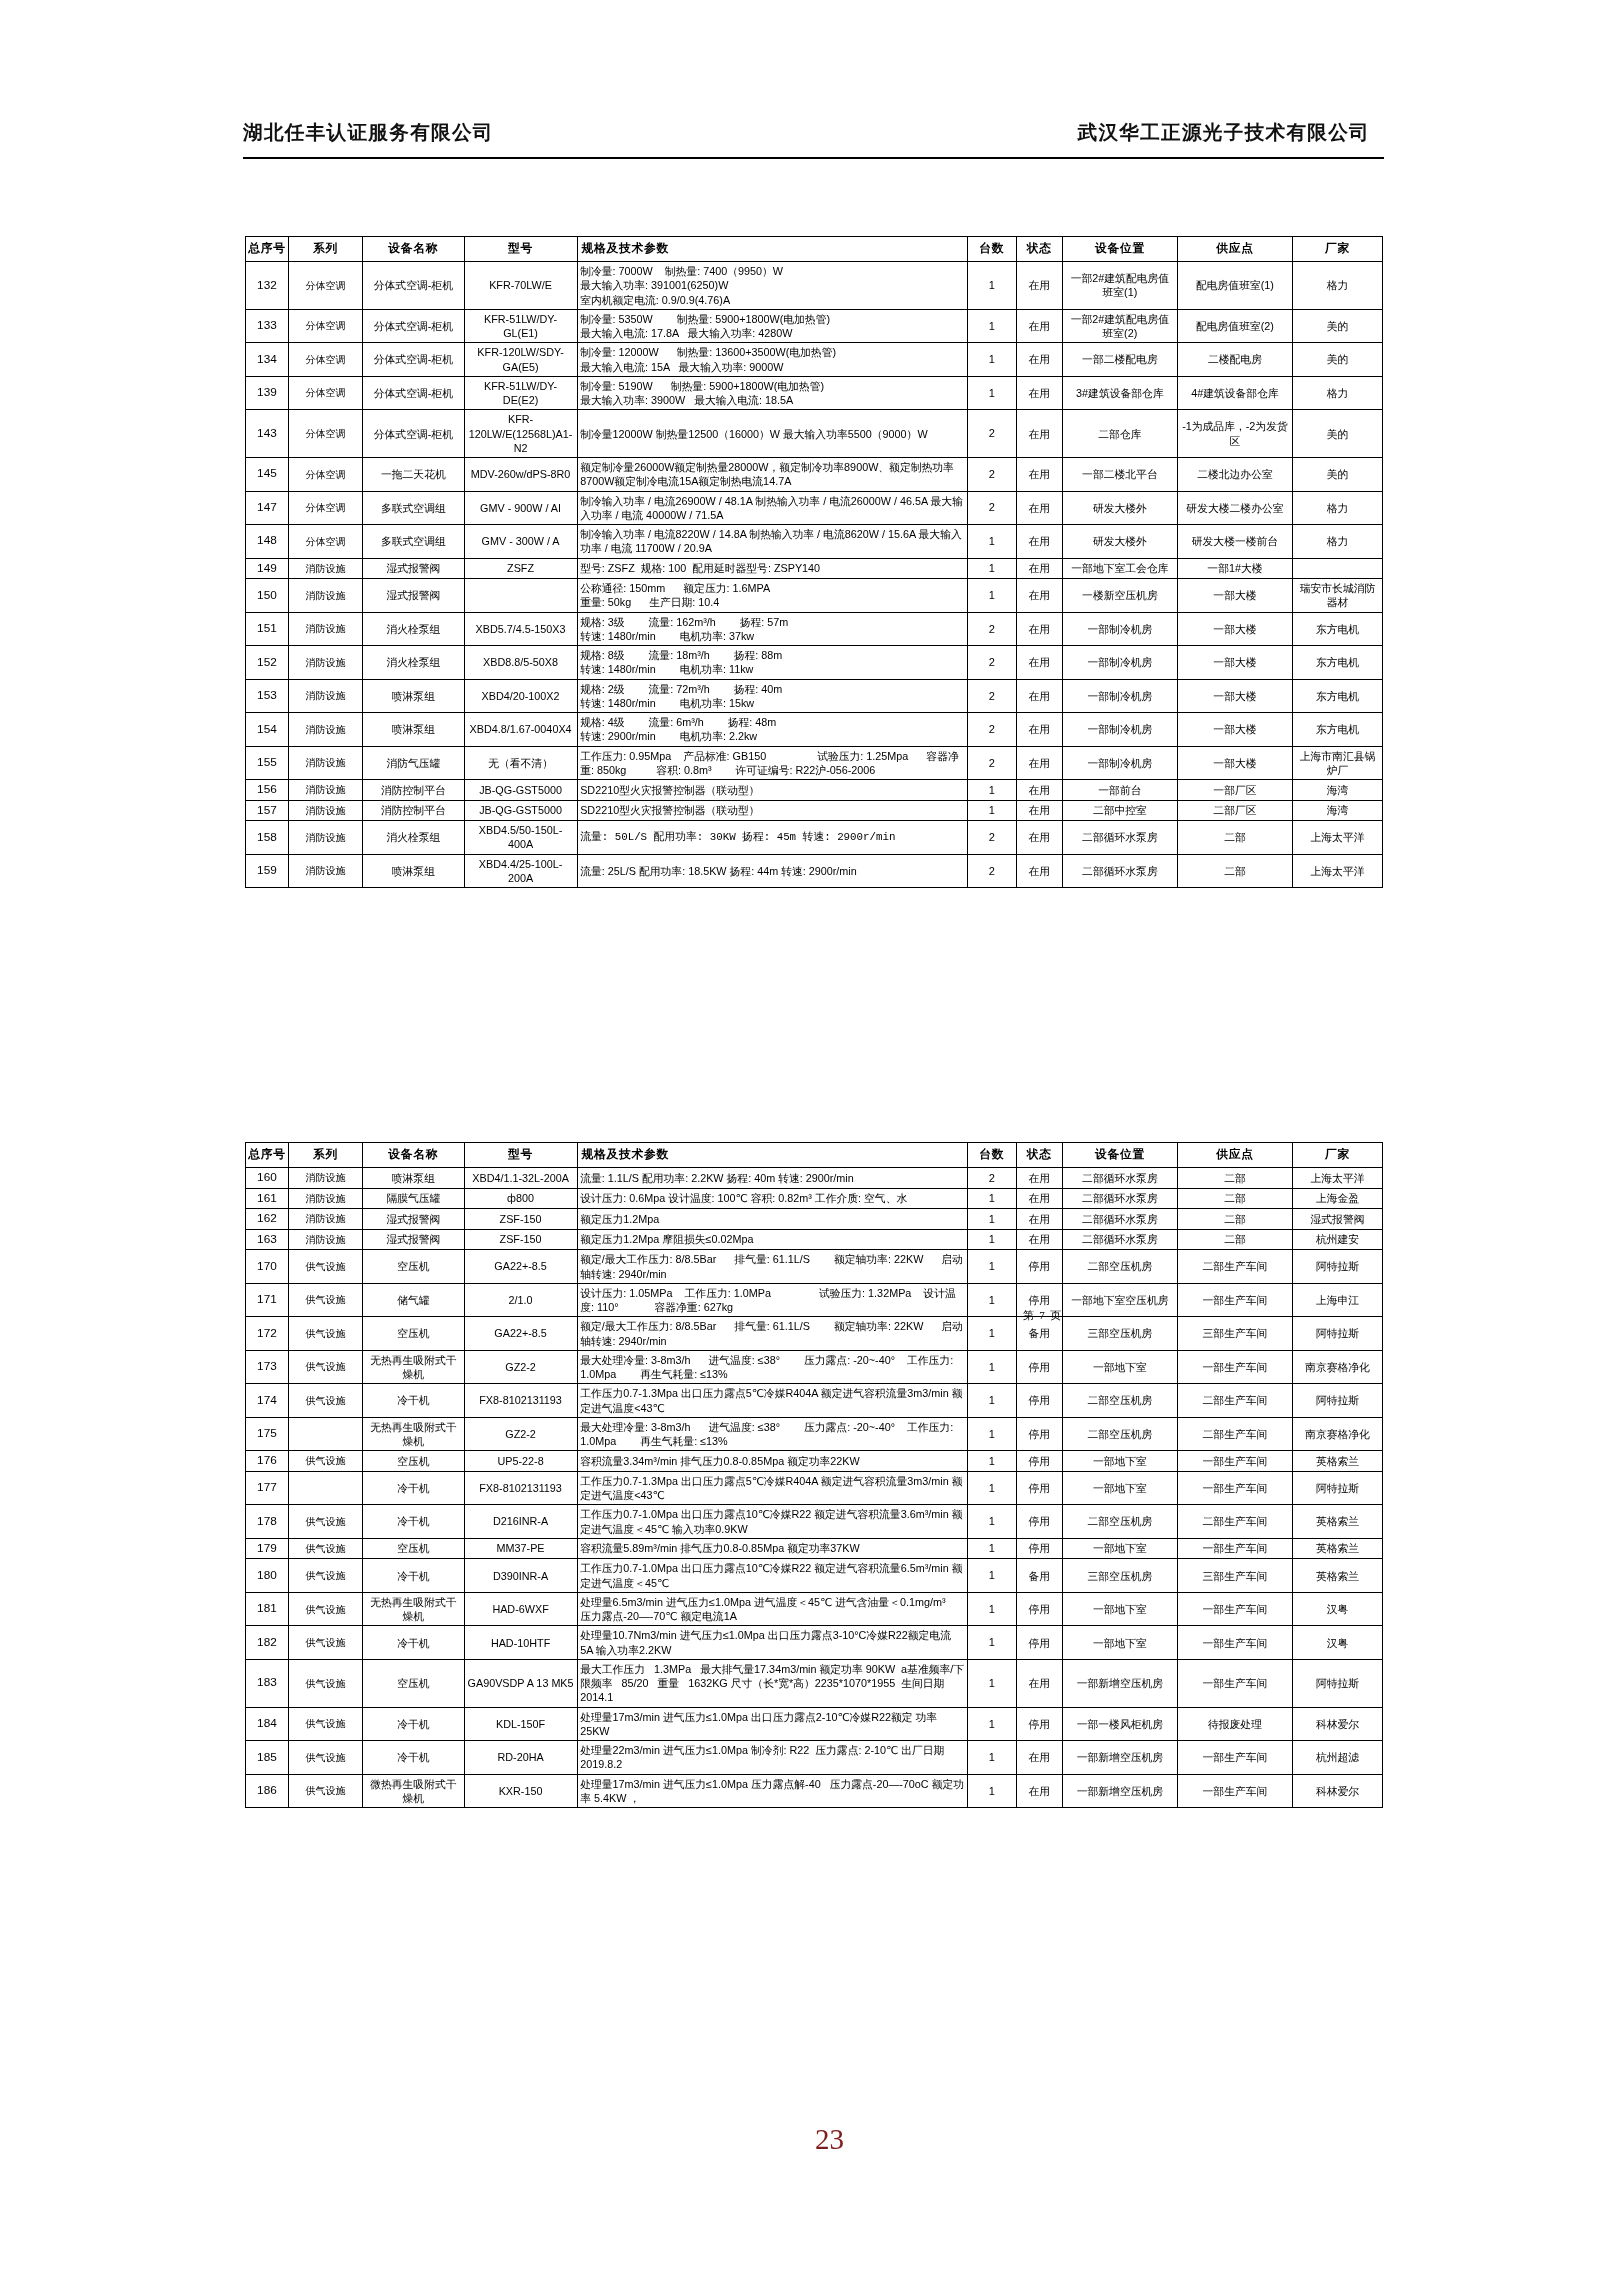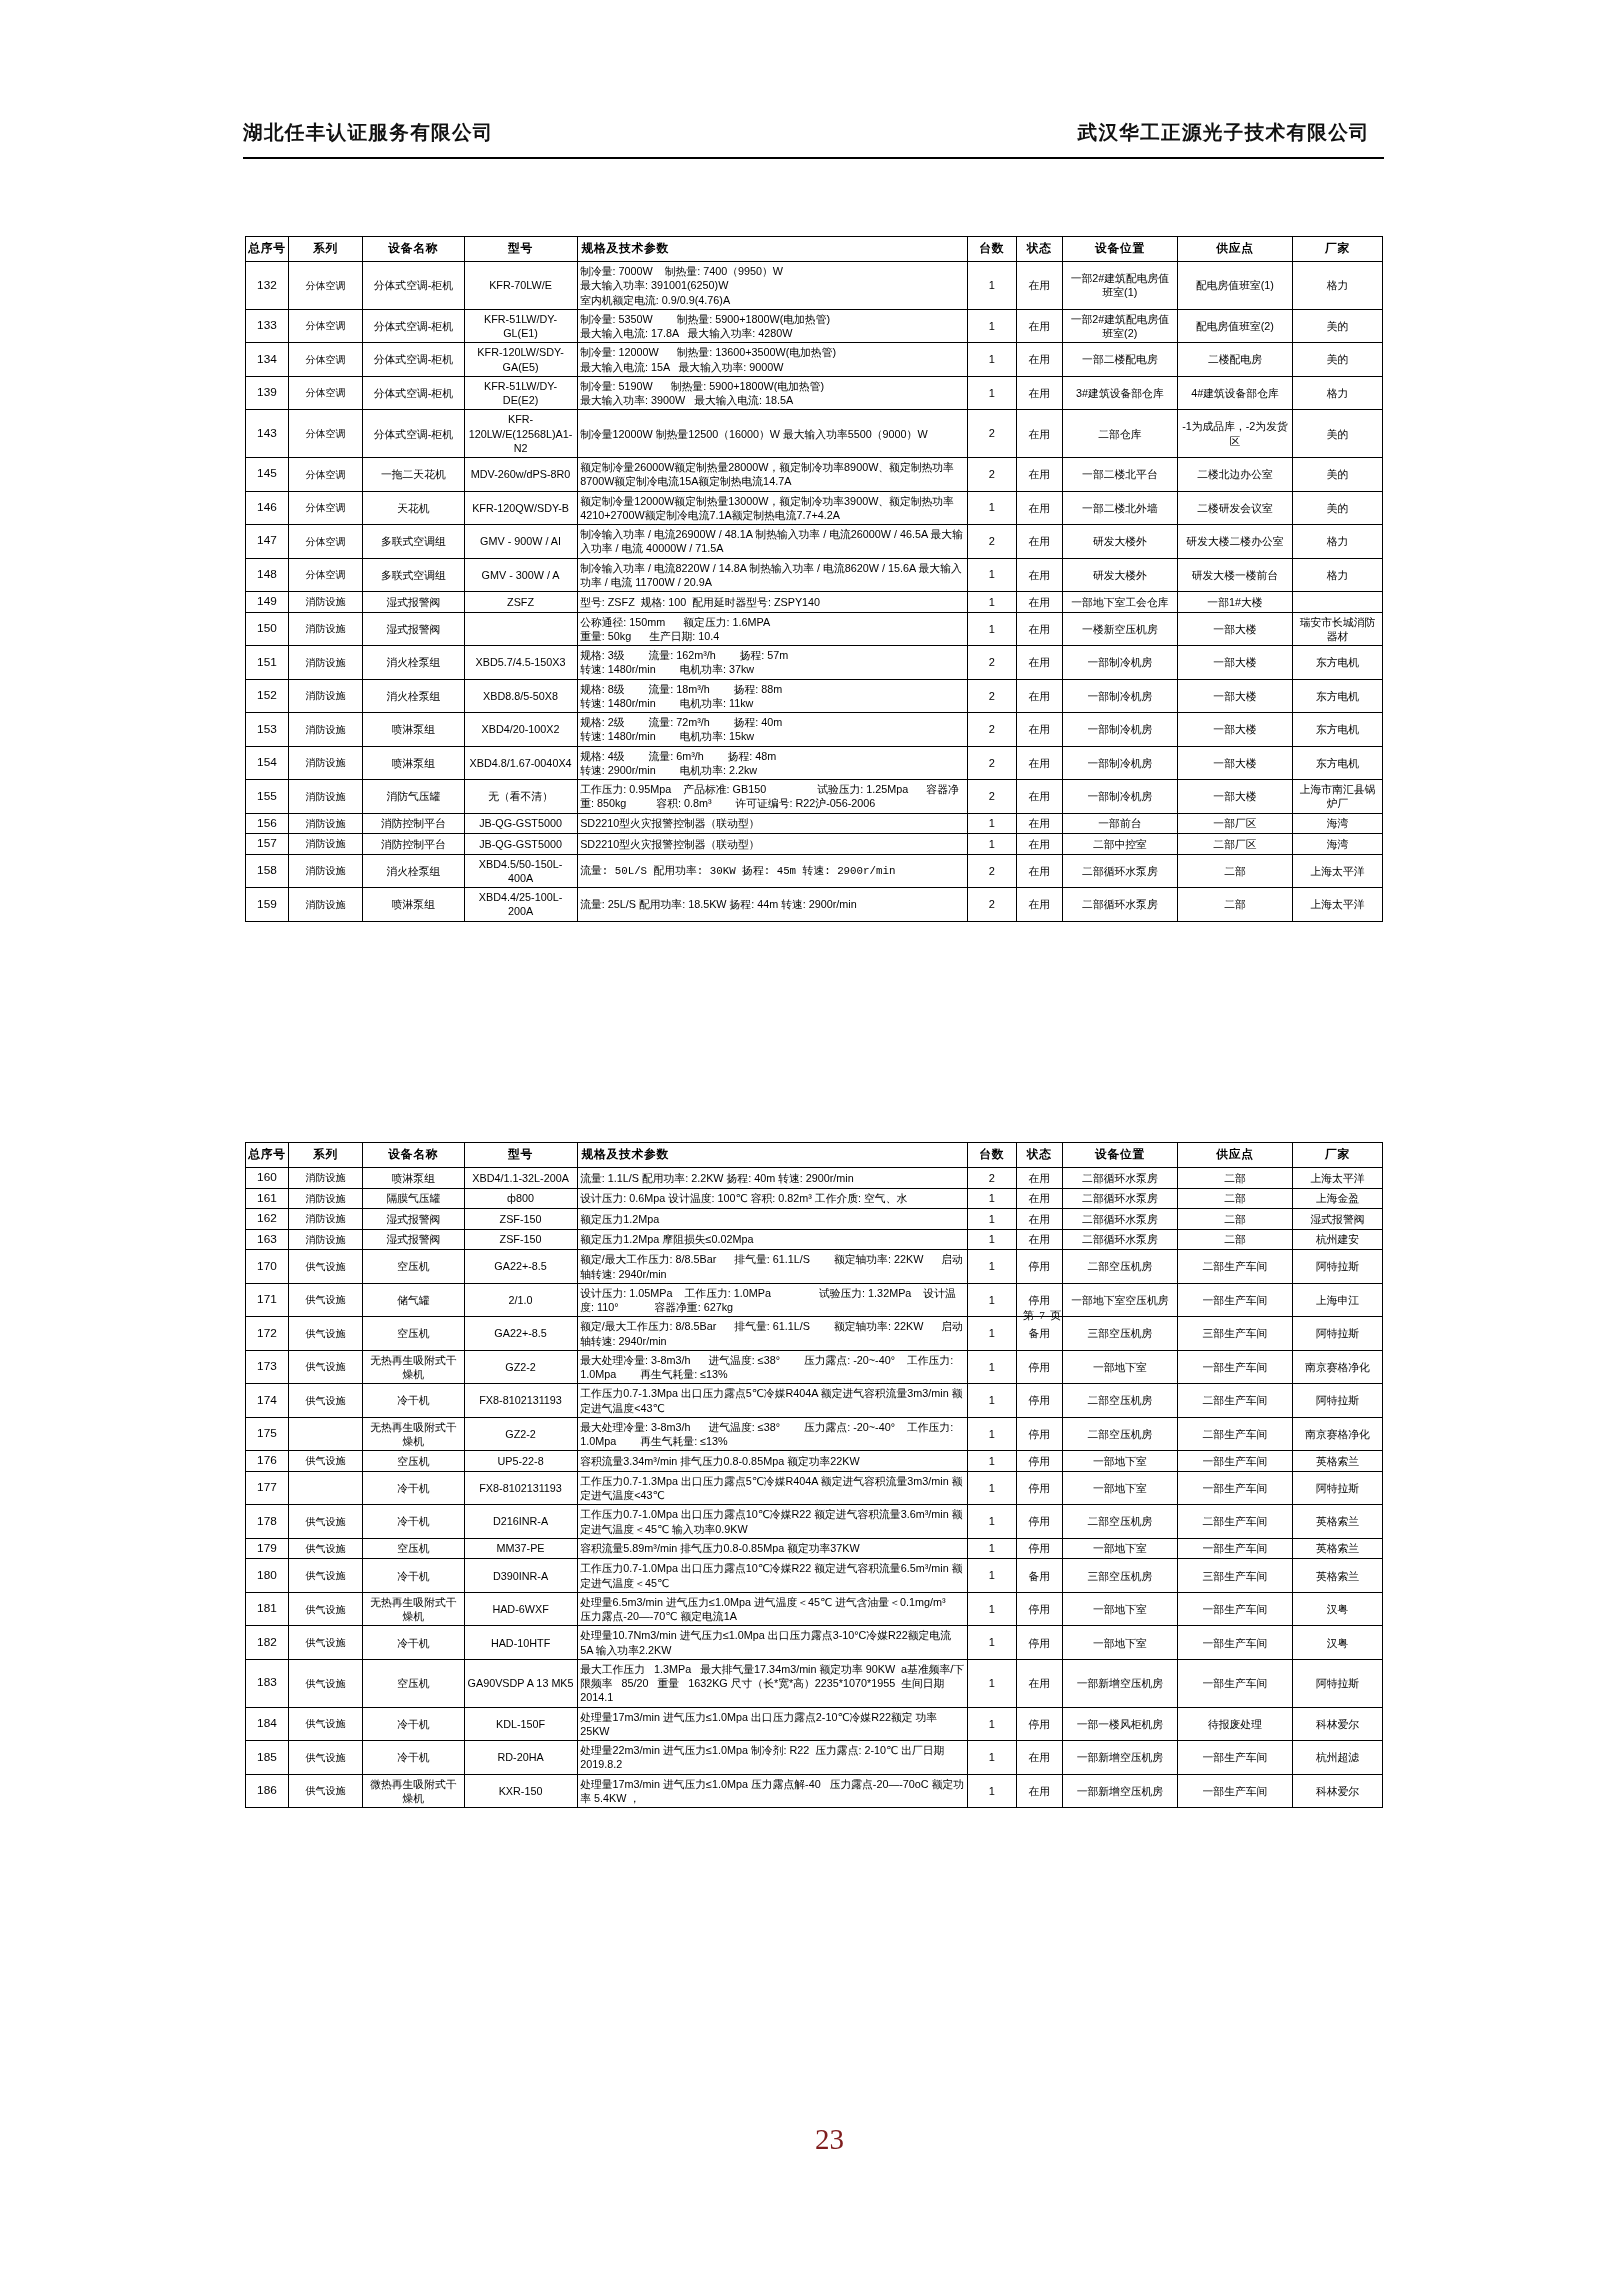--- a/index.html
+++ b/index.html
@@ -252,32 +252,20 @@
             <td class="cell-name">一拖二天花机</td>
             <td class="cell-model">MDV-260w/dPS-8R0</td>
             <td class="cell-spec" style="white-space: pre-wrap;">额定制冷量26000W额定制热量28000W，额定制冷功率8900W、额定制热功率8700W额定制冷电流15A额定制热电流14.7A</td>
             <td class="cell-qty">2</td>
             <td class="cell-status">在用</td>
             <td class="cell-loc">一部二楼北平台</td>
             <td class="cell-supply">二楼北边办公室</td>
             <td class="cell-maker">美的</td>
           </tr>
           <tr>
-            <td class="cell-no">146</td>
-            <td class="cell-series">分体空调</td>
-            <td class="cell-name">天花机</td>
-            <td class="cell-model">KFR-120QW/SDY-B</td>
-            <td class="cell-spec" style="white-space: pre-wrap;">额定制冷量12000W额定制热量13000W，额定制冷功率3900W、额定制热功率4210+2700W额定制冷电流7.1A额定制热电流7.7+4.2A</td>
-            <td class="cell-qty">1</td>
-            <td class="cell-status">在用</td>
-            <td class="cell-loc">一部二楼北外墙</td>
-            <td class="cell-supply">二楼研发会议室</td>
-            <td class="cell-maker">美的</td>
-          </tr>
-          <tr>
             <td class="cell-no">147</td>
             <td class="cell-series">分体空调</td>
             <td class="cell-name">多联式空调组</td>
             <td class="cell-model">GMV - 900W / AI</td>
             <td class="cell-spec" style="white-space: pre-wrap;">制冷输入功率 / 电流26900W / 48.1A 制热输入功率 / 电流26000W / 46.5A 最大输入功率 / 电流 40000W / 71.5A</td>
             <td class="cell-qty">2</td>
             <td class="cell-status">在用</td>
             <td class="cell-loc">研发大楼外</td>
             <td class="cell-supply">研发大楼二楼办公室</td>
             <td class="cell-maker">格力</td>

